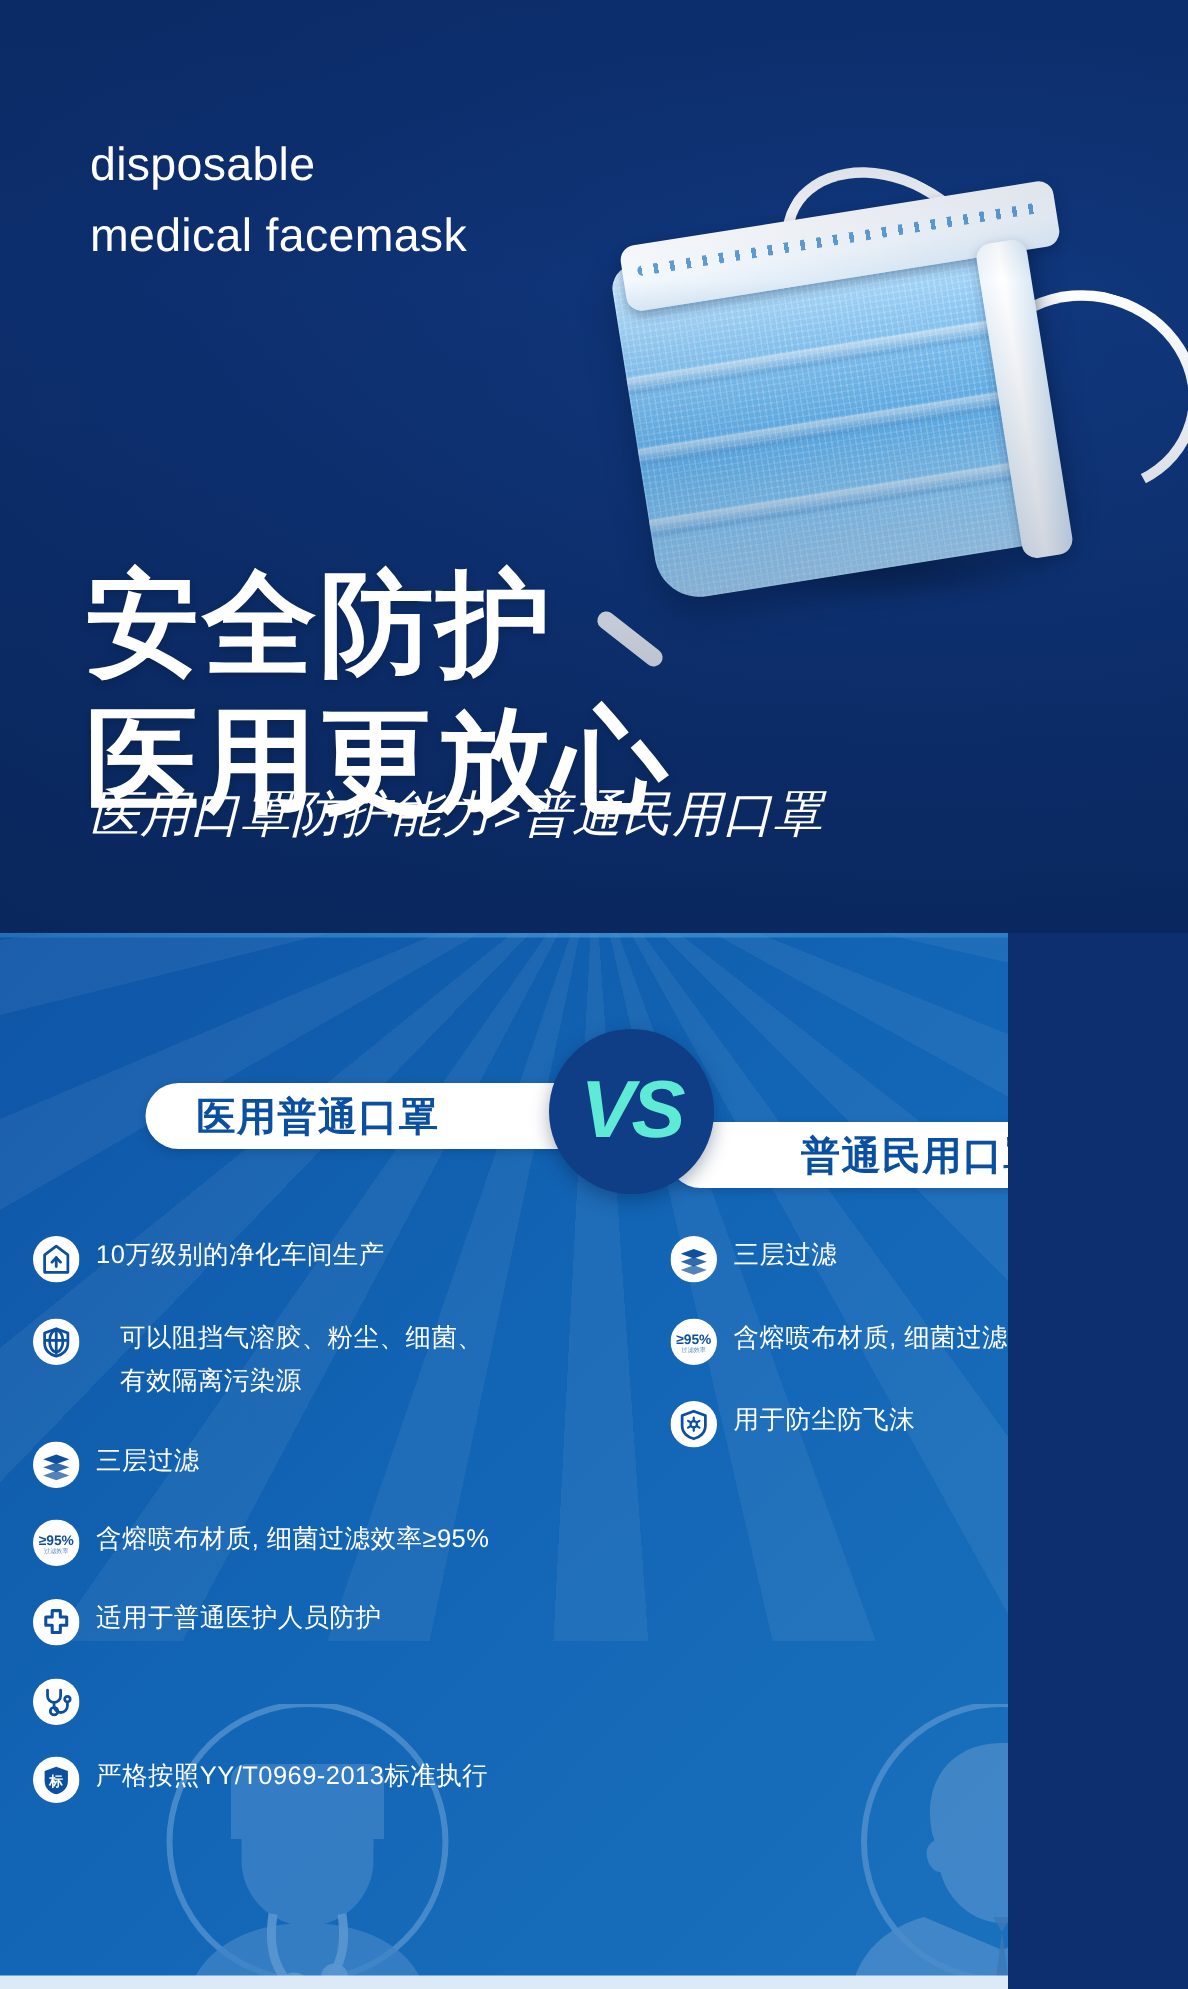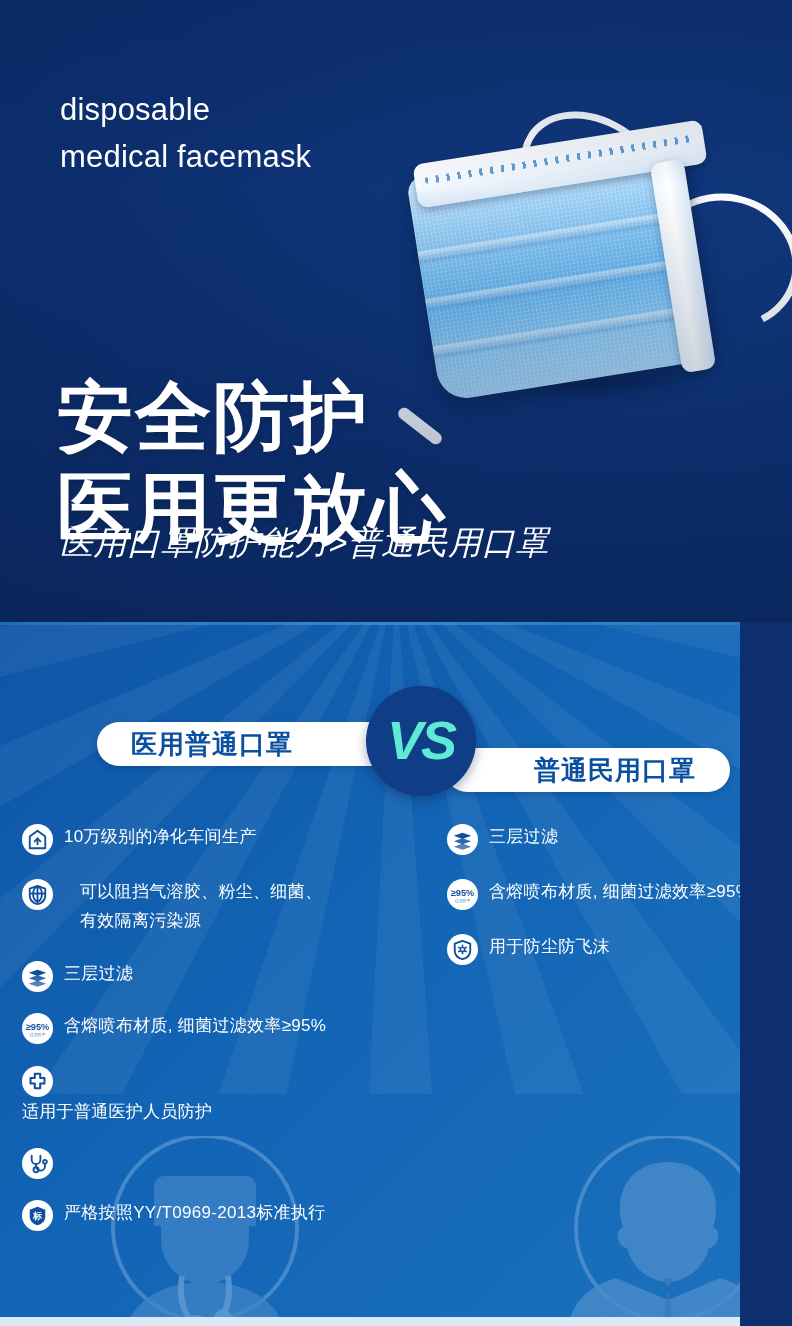--- a/index.html
+++ b/index.html
@@ -110,21 +110,21 @@
     border-color:#ffffff transparent transparent #ffffff;transform:rotate(28deg);}
   .earloop.l2{left:252px;top:74px;width:136px;height:122px;
     border-color:#ffffff #ffffff transparent transparent;transform:rotate(16deg);}
   .loose-strap{
     position:absolute;left:-4px;top:300px;width:52px;height:12px;
     background:#ffffff;border-radius:6px;transform:rotate(38deg);
   }
 
   
   .compare{
-    position:absolute;left:0;top:622px;width:740px;height:704px;
+    position:absolute;left:0;top:622px;width:672px;height:704px;
     background:linear-gradient(135deg,#0f55a6 0%,#1264b4 45%,#1a71bd 100%);
     overflow:hidden;
   }
   .rays{
     position:absolute;left:-120px;top:-560px;width:1032px;height:1032px;
     background:
       repeating-conic-gradient(from 0deg at 50% 50%,
         rgba(255,255,255,.055) 0deg 7deg,
         rgba(255,255,255,0) 7deg 16deg);
     pointer-events:none;
@@ -187,21 +187,21 @@
     color:#ffffff;font-size:17px;line-height:29px;font-weight:500;
     white-space:pre-line;letter-spacing:.3px;
   }
   .col.right .frow .ftxt{white-space:nowrap;}
 
   
   .col.left .frow.r1{margin-bottom:22px;}
   .col.left .frow.r2{margin-bottom:24px;gap:16px;}
   .col.left .frow.r3{margin-bottom:19px;}
   .col.left .frow.r4{margin-bottom:20px;}
-  .col.left .frow.r5{margin-bottom:20px;flex-direction:column;}
+  .col.left .frow.r5{margin-bottom:20px;}
   .col.left .frow.r6{margin-bottom:19px;}
   .col.right .frow.q1{margin-bottom:22px;}
   .col.right .frow.q2{margin-bottom:22px;}
 
   
   .silo{
     position:absolute;bottom:0;opacity:1;
   }
   .silo.doc{left:100px;width:310px;height:190px;}
   .silo.civ{left:570px;width:300px;height:190px;}

